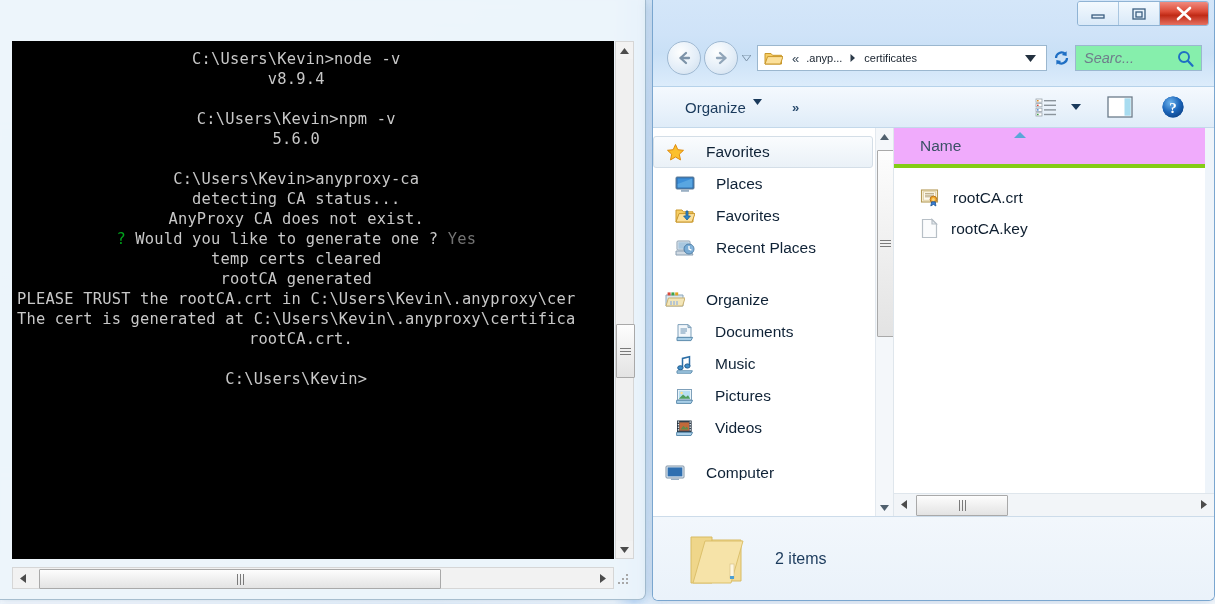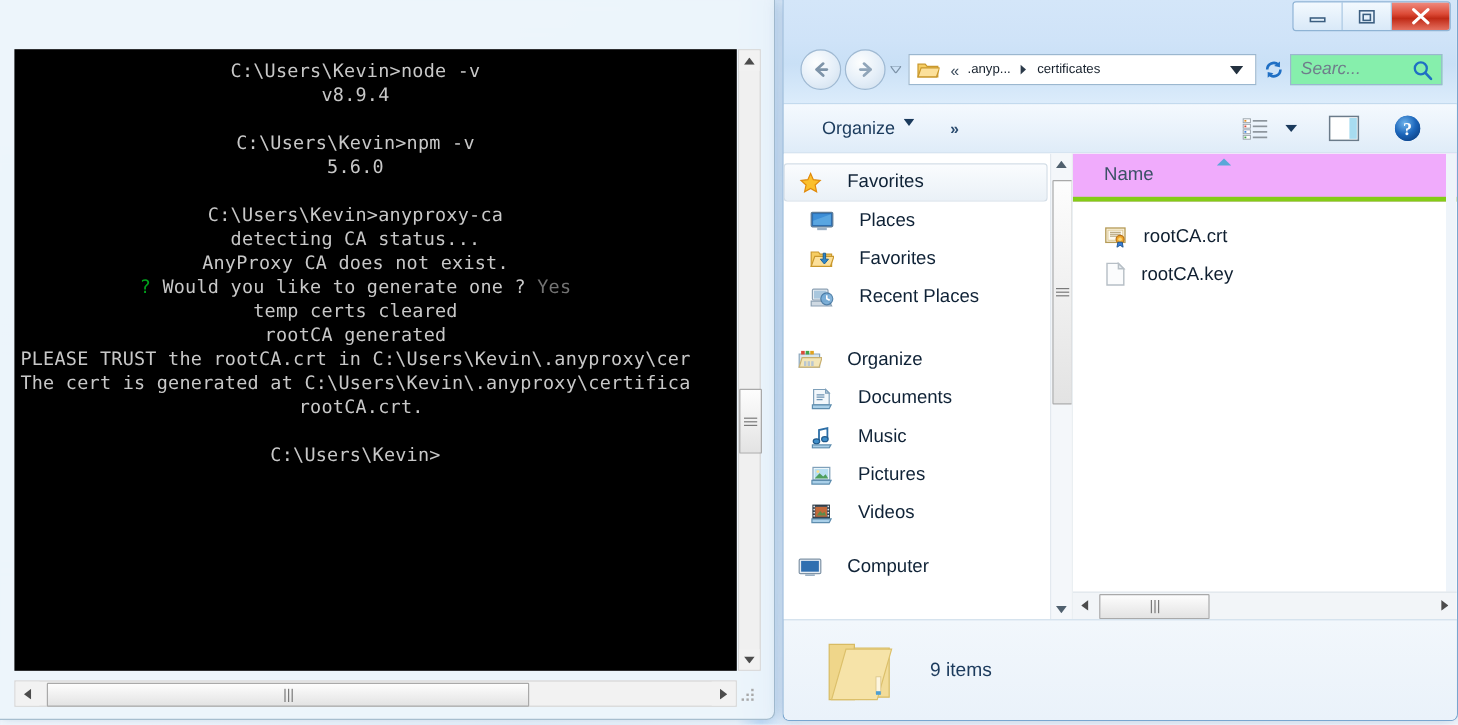--- a/index.html
+++ b/index.html
@@ -715,15 +715,15 @@
   <div class="exp-status">
     <span class="status-folder">
       <svg width="62" height="56" viewBox="0 0 62 56">
         <path d="M6 6 L27 6 L27 52 L6 52 Z" fill="#efd68a" stroke="#d8bb63" stroke-width="1"></path>
         <path d="M27 9 L56 9 L56 50 L27 50 Z" fill="#f2dc99" stroke="#d8bb63" stroke-width="1"></path>
         <path d="M8 52 L20 10 L58 10 L46 52 Z" fill="#f6e3a8" stroke="#dcc06b" stroke-width="1"></path>
         <rect x="45" y="33" width="4" height="14" fill="#fdf6e0" stroke="#d9c48a" stroke-width=".7"></rect>
         <rect x="45" y="45" width="4" height="3" fill="#4e9fd1"></rect>
       </svg>
     </span>
-    <span class="status-text">9 items</span>
+    <span class="status-text">2 items</span>
   </div>
 </div>
 
 </body></html>

